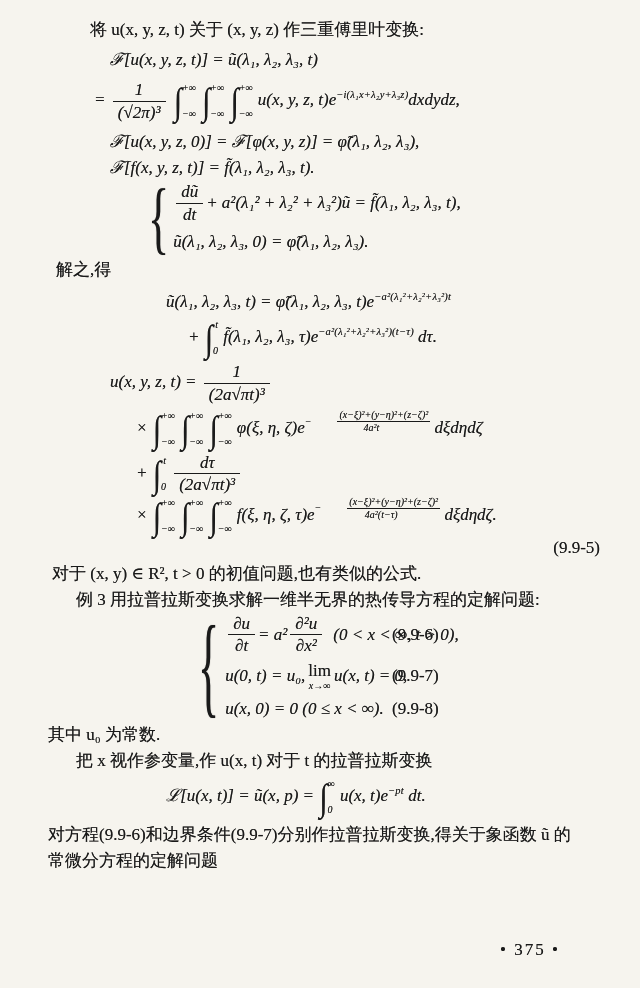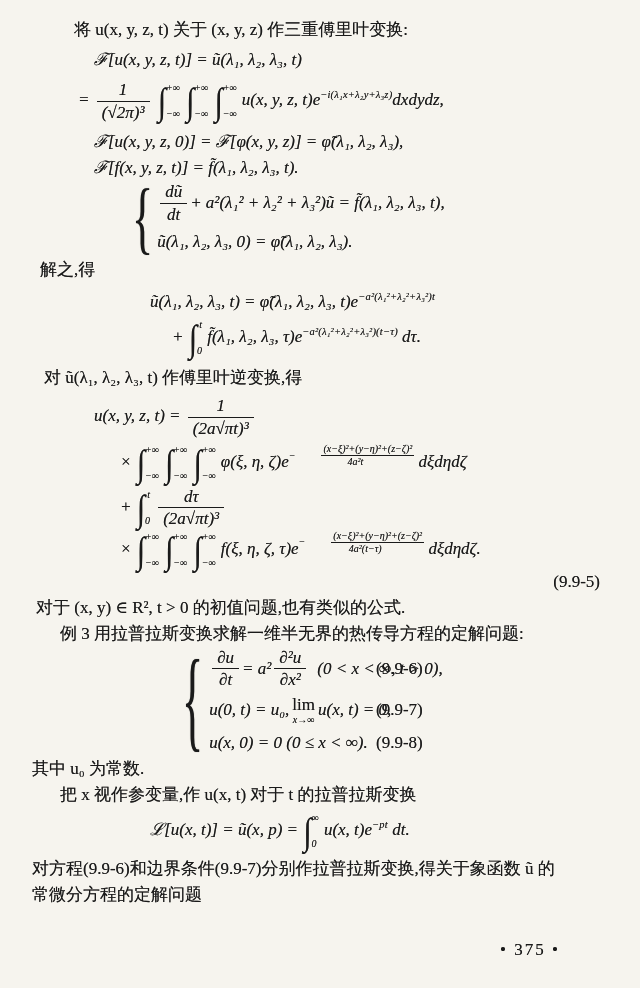--- a/index.html
+++ b/index.html
@@ -3,21 +3,21 @@
 <meta charset="utf-8">
 <style>
   html,body{margin:0;padding:0;}
   .page{
     width:640px;height:988px;position:relative;overflow:hidden;
     background:#f6f4ee;color:#1a1a1a;
     font-family:"Liberation Serif","DejaVu Serif",serif;
     font-size:17px;line-height:24px;
     text-shadow:0 0 .5px rgba(20,20,20,.65);
   }
-  .content{padding:14px 32px 0 32px;}
+  .content{padding:14px 32px 0 48px;}
   .line{margin-top:4px;white-space:nowrap;}
   .cn{font-style:normal;}
   .m{font-style:italic;}
   .indent1{margin-left:42px;}
   .indent-ex{margin-left:28px;}
   .small-ind{margin-left:12px;}
   .bold{font-weight:normal;}
   
   .frac{display:inline-block;vertical-align:middle;text-align:center;line-height:1.15;margin:0 3px;}
   .frac .fnum{display:block;padding:0 5px 1px;border-bottom:1.4px solid currentColor;}
@@ -126,21 +126,20 @@
         <span class="isign">∫</span>
         <span class="lims">
           <span class="ltop">t</span>
           <span class="lbot">0</span>
         </span>
       </span>
       <span>f̃(λ₁, λ₂, λ₃, τ)e</span><sup class="exp">−a²(λ₁²+λ₂²+λ₃²)(t−τ)</sup>
       <span>dτ.</span>
     </div>
 
-    <div class="line cn mt10 small-ind">对 ũ(λ₁, λ₂, λ₃, t) 作傅里叶逆变换,得</div>
 
     <div class="line m mt6" style="margin-left:62px;">
       <span>u(x, y, z, t) =</span>
       <span class="frac">
         <span class="fnum">1</span>
         <span class="fden">(2a√πt)³</span>
       </span>
     </div>
 
     <div class="line m mt6" style="margin-left:88px;">

